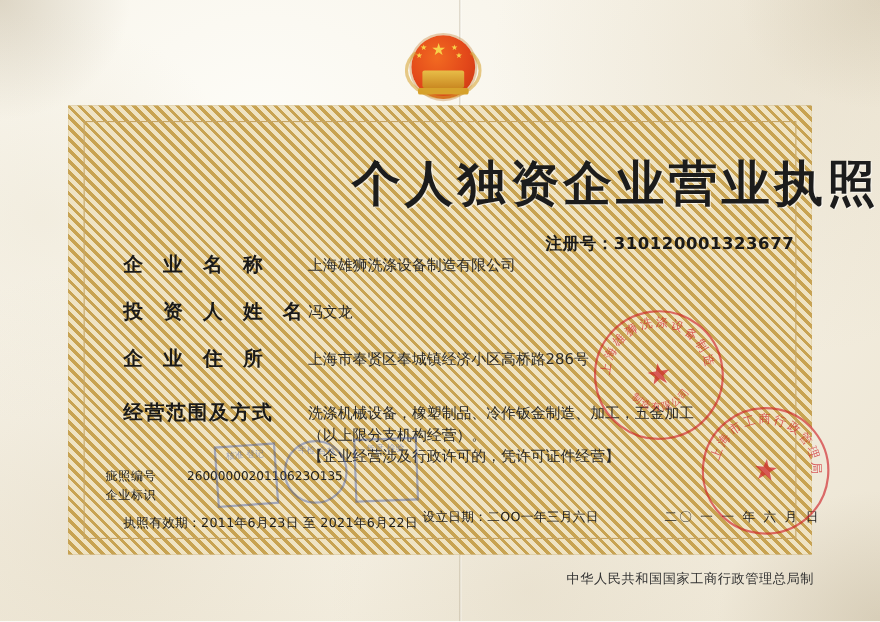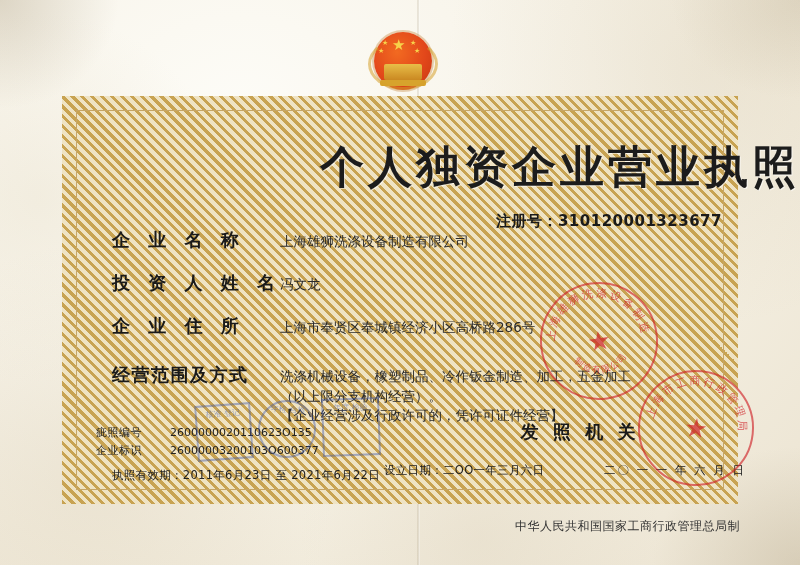--- a/index.html
+++ b/index.html
@@ -362,27 +362,25 @@
 【企业经营涉及行政许可的，凭许可证件经营】</div>
   </div>
 
   <div class="small-records">
     <div class="row">
       <div class="k">疵照编号</div>
       <div class="v">2600000020110623O135</div>
     </div>
     <div class="row">
       <div class="k">企业标识</div>
-      <div class="v">26000003200103O600377</div>
     </div>
   </div>
 
   <div class="validity">执照有效期：2011年6月23日   至 2021年6月22日</div>
 
-  <div class="issuer">发 照 机 关</div>
   <div class="established">设立日期：二OO一年三月六日</div>
   <div class="issue-date">二〇 一 一 年 六 月   日</div>
 
   <div class="footer">中华人民共和国国家工商行政管理总局制</div>
 
   <div class="seal" id="seal-company">
     <div class="seal-star">★</div>
     <div class="seal-text" style="opacity:0; position:absolute;">上海雄狮洗涤设备制造有限公司</div>
     <svg width="113" height="113" viewBox="0 0 113 113" style="position:absolute;left:0;top:0;">
       <defs>

